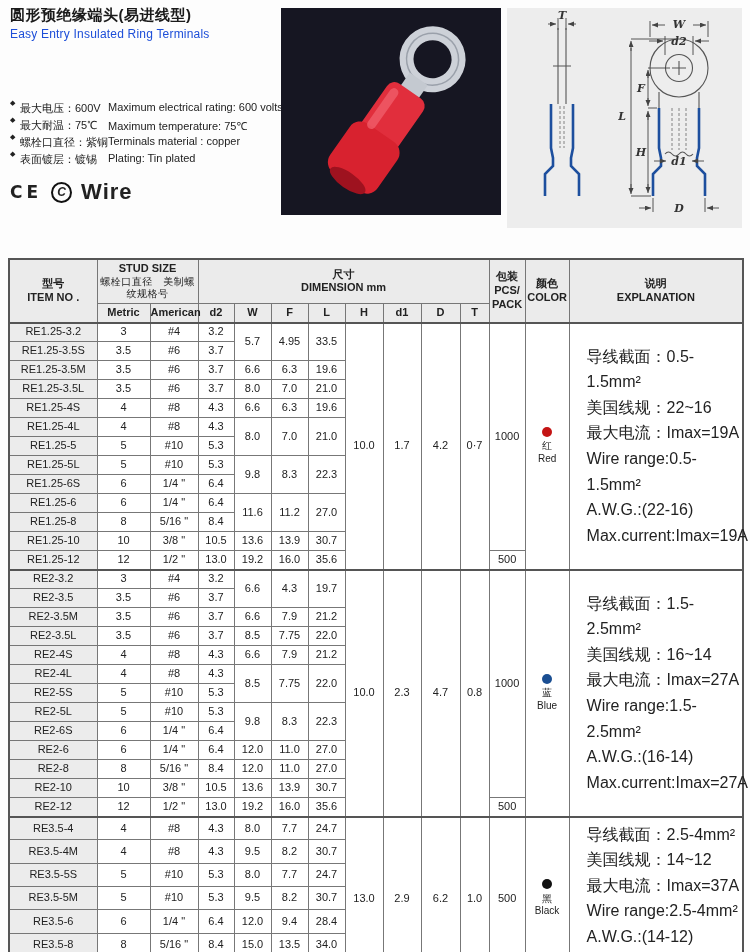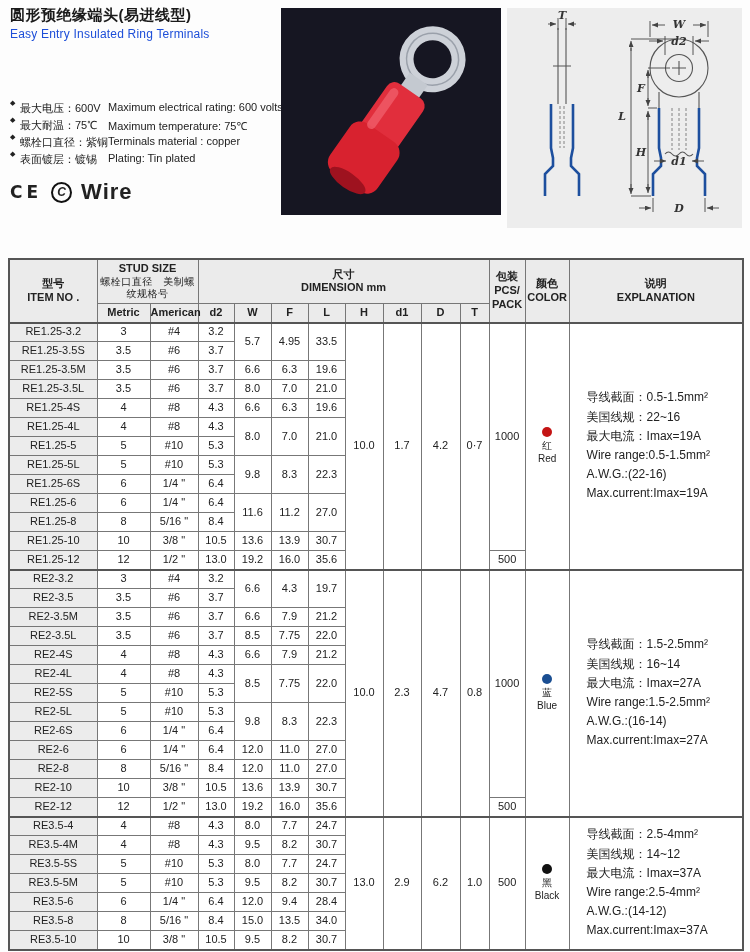--- a/index.html
+++ b/index.html
@@ -25,21 +25,21 @@
   .diagram { position:absolute; left:507px; top:8px; width:235px; height:220px; background:#ededed; }
 
   
   table { position:absolute; left:8px; top:258px; width:734px; border-collapse:collapse; table-layout:fixed; border:2px solid #555; }
   th, td { border:1px solid #777; text-align:center; vertical-align:middle; font-size:11px; padding:0; color:#222; }
   thead th { background:#ebebeb; font-weight:bold; padding:2px 0; line-height:1.25; }
   thead .sub { font-weight:normal; font-size:10px; letter-spacing:0.5px; }
   tbody td { height:19px; line-height:1.05; background:#fff; }
   td.item-col { background:#ececec;margin-left:40px; }
   tr.block-start td { border-top:2px solid #555; }
-  td.expl { text-align:left; padding:4px 2px 4px 17px; font-size:12px; line-height:1.6; }
+  td.expl { text-align:left; padding:4px 2px 4px 17px; font-size:16px; line-height:1.6; }
   .dot { display:inline-block; width:10px; height:10px; border-radius:50%; margin-bottom:1px; }
   .color-cell div { font-size:10px; line-height:1.25; }
 
   
   .dl   { stroke:#444; stroke-width:0.9; fill:none; }
   .thin { stroke:#555; stroke-width:1.1; fill:none; }
   .bl   { stroke:#1d4f9e; stroke-width:2.6; fill:none; }
   .dash { stroke:#777; stroke-width:0.9; stroke-dasharray:3 2; fill:none; }
   .dimtext { fill:#333; font:italic bold 11px "DejaVu Serif", serif; text-anchor:middle; }
 </style>

